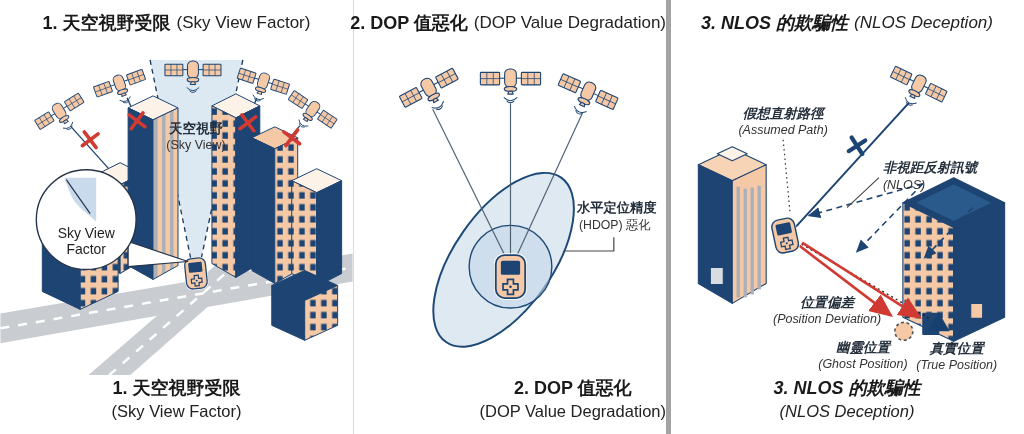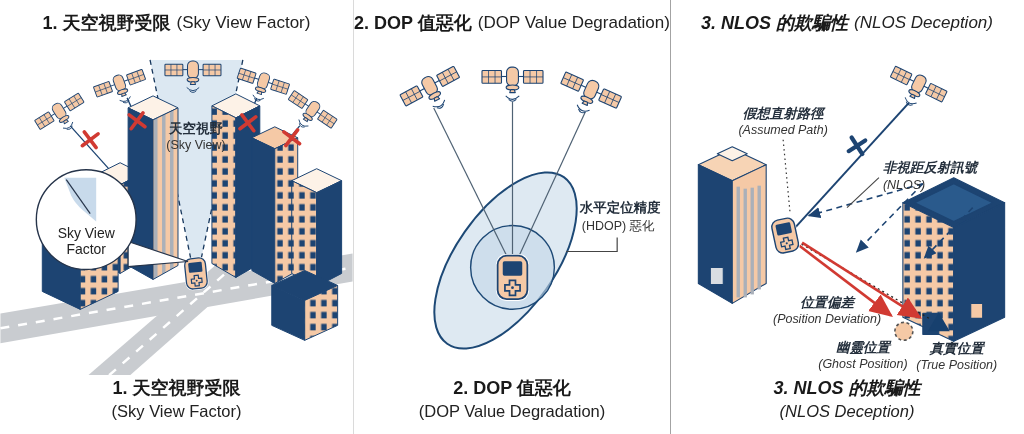--- a/index.html
+++ b/index.html
@@ -1,21 +1,21 @@
 <!DOCTYPE html>
 <html><head>
 <meta charset="utf-8">
 <style>
   html,body{margin:0;padding:0;background:#ffffff;}
   body{width:1024px;height:434px;overflow:hidden;
        font-family:"Liberation Sans","DejaVu Sans",sans-serif;color:#1a1a1a;}
   .wrap{display:flex;width:1024px;height:434px;}
   .panel{box-sizing:border-box;display:flex;flex-direction:column;background:#fff;}
   .panel.p1{width:354px;border-right:1px solid #dadada;}
-  .panel.p2{width:317px;border-right:1px solid #a3a3a3;}
+  .panel.p2{width:317px;border-right:5px solid #a3a3a3;align-items:flex-end;}
   .panel.p3{width:352px;font-style:italic;}
   .panel-title{height:46px;display:flex;align-items:center;justify-content:center;gap:6px;white-space:nowrap;}
   .panel-title .zh{font-size:18px;font-weight:700;}
   .panel-title .en{font-size:17px;font-weight:400;color:#222;}
   svg.figure{display:block;width:100%;height:330px;}
   .caption{height:58px;text-align:center;padding-top:1px;}
   .caption .zh{font-size:18px;font-weight:700;line-height:24px;}
   .caption .en{font-size:16.5px;font-weight:400;line-height:22px;color:#222;}
   text{font-family:"Liberation Sans","DejaVu Sans",sans-serif;}
   .lblzh{font-size:13.5px;font-weight:700;fill:#25303d;}

